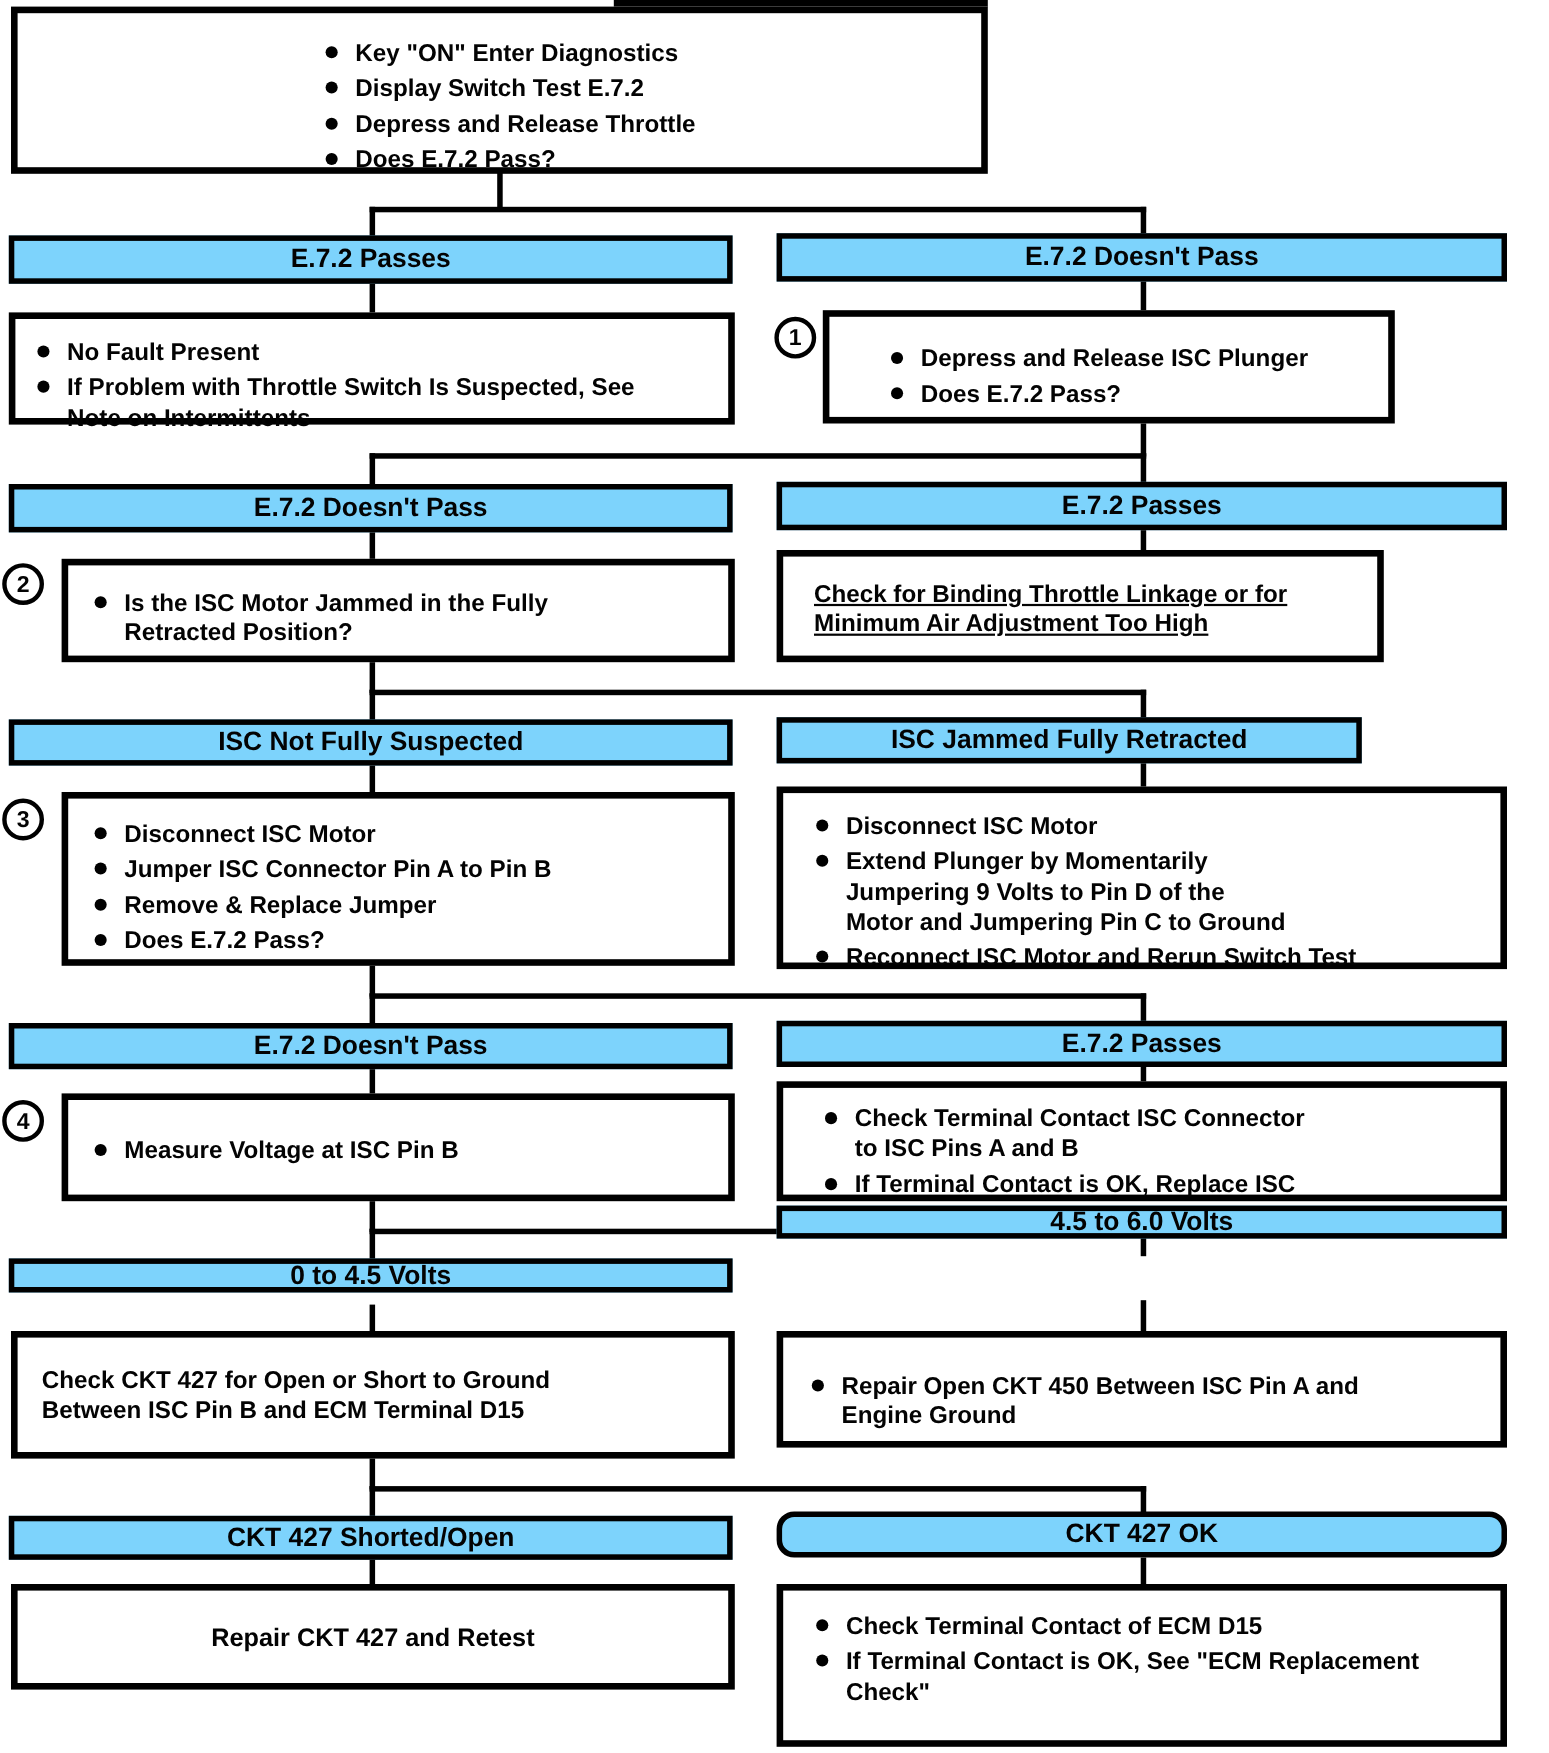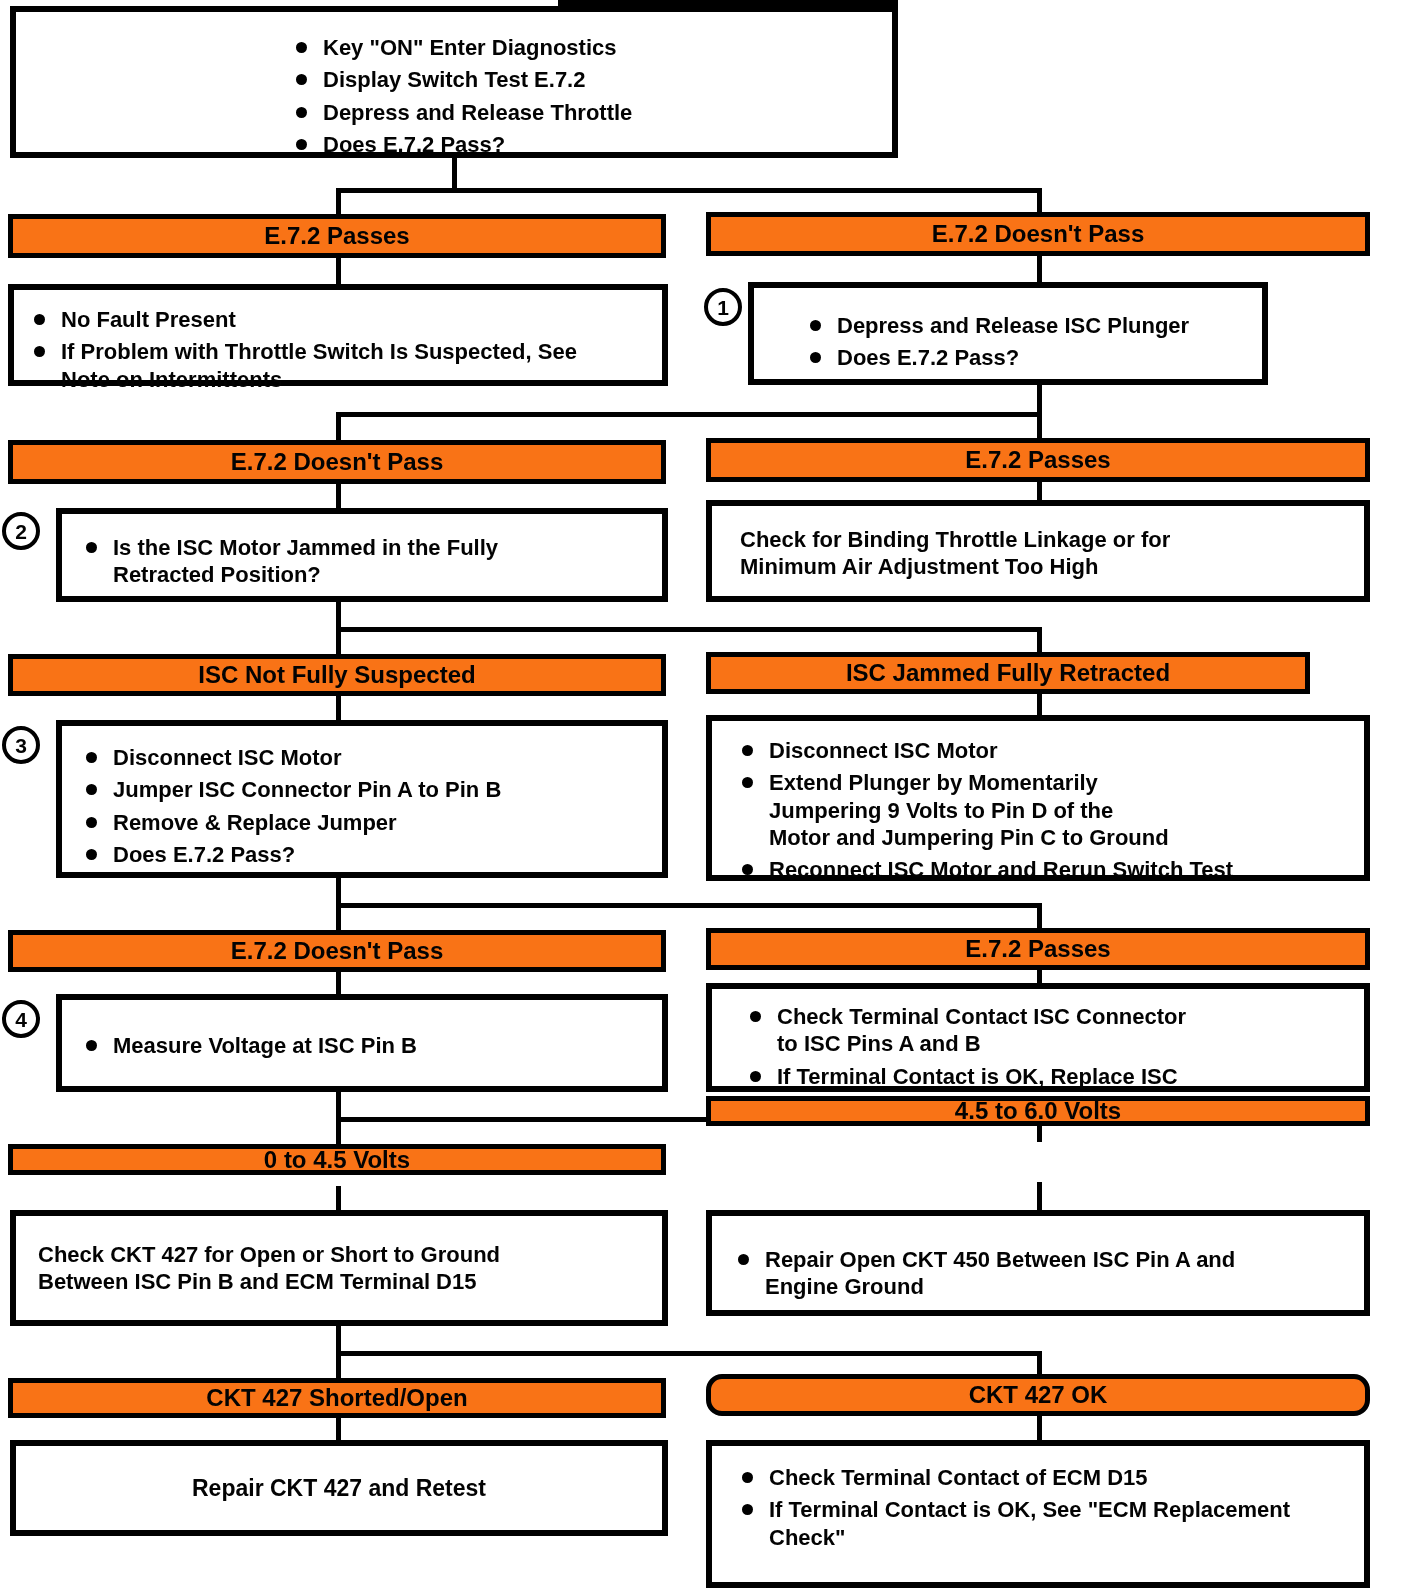--- a/index.html
+++ b/index.html
@@ -7,21 +7,21 @@
     position:relative; width:1408px; height:1594px; background:#ffffff;
     font-family:"Liberation Sans", sans-serif; font-weight:bold; color:#030303;
     overflow:hidden;
   }
   .line { position:absolute; background:#000; }
   .box {
     position:absolute; border:6px solid #000; background:#fff; box-sizing:border-box;
     font-size:22px; line-height:1.24;
   }
   .hdr {
-    position:absolute; border:5px solid #000; background:#f97316; box-sizing:border-box;
+    position:absolute; border:5px solid #000; background:#7dd3fc; box-sizing:border-box;
     display:flex; align-items:center; justify-content:center;
     font-size:24px; line-height:1; text-align:center;
   }
   ul.blist { list-style:none; margin:0; padding:0; }
   ul.blist li { display:flex; align-items:flex-start; margin:0 0 5px 0; }
   .dot { flex:none; width:11px; height:11px; border-radius:50%; background:#000; margin:8px 16px 0 0; }
   .txt { white-space:pre-line; }
   .plain { white-space:pre-line; }
   .badge {
     position:absolute; width:38px; height:38px; border:4px solid #000; border-radius:50%;
@@ -124,34 +124,34 @@
     </div>
   <div class="box" style="left:56px; top:508px; width:612px; height:94px; padding:20px 8px 0 24px;">
     <ul class="blist">
       <li>
           <span class="dot"></span>
           <span class="txt">Is the ISC Motor Jammed in the Fully
 Retracted Position?</span>
         </li>
     </ul>
   </div>
-  <div class="box" style="left:706px; top:500px; width:664px; height:102px; padding:20px 8px 0 28px;">
+  <div class="box" style="left:706px; top:500px; width:552px; height:102px; padding:20px 8px 0 28px;text-decoration:underline;">
     <div class="plain">Check for Binding Throttle Linkage or for
 Minimum Air Adjustment Too High</div>
   </div>
 
   <div class="line" style="left:336px; top:602px; width:5px; height:28px;"></div>
   <div class="line" style="left:336px; top:627px; width:706px; height:5px;"></div>
   <div class="line" style="left:336px; top:627px; width:5px; height:29px;"></div>
   <div class="line" style="left:1037px; top:627px; width:5px; height:27px;"></div>
 
   <div class="hdr" style="left:8px; top:654px; width:658px; height:42px;">
       <span>ISC Not Fully Suspected</span>
     </div>
-  <div class="hdr" style="left:706px; top:652px; width:604px; height:42px;">
+  <div class="hdr" style="left:706px; top:652px; width:532px; height:42px;">
       <span>ISC Jammed Fully Retracted</span>
     </div>
 
   <div class="line" style="left:336px; top:696px; width:5px; height:26px;"></div>
   <div class="line" style="left:1037px; top:694px; width:5px; height:23px;"></div>
 
   <div class="badge" style="left:2px; top:726px;">
       <span>3</span>
     </div>
   <div class="box" style="left:56px; top:720px; width:612px; height:158px; padding:18px 8px 0 24px;">

